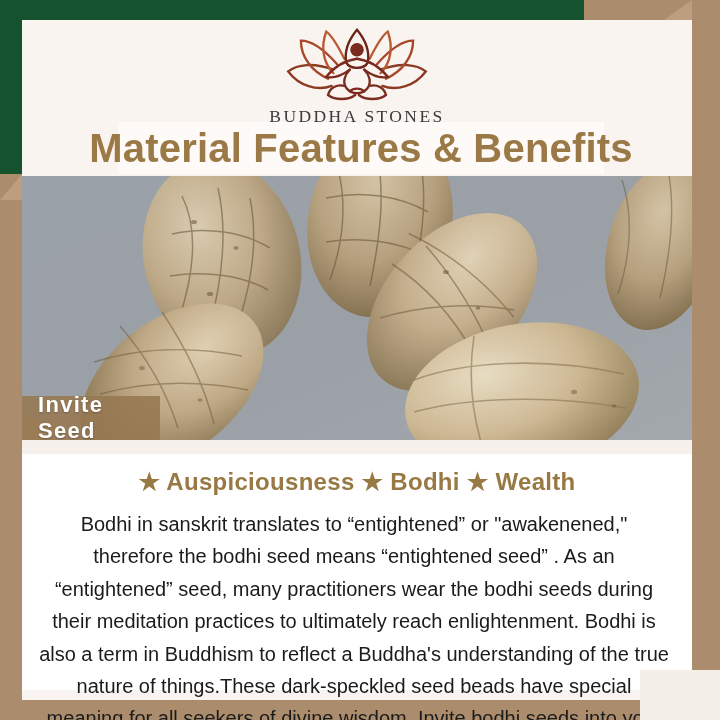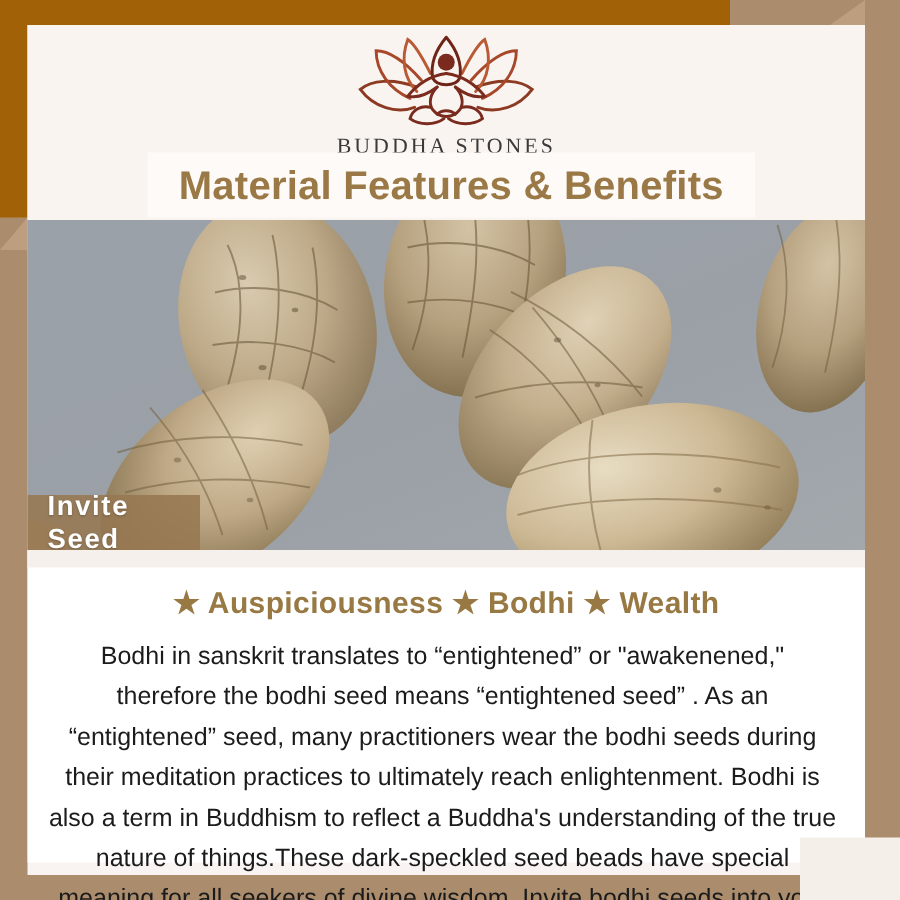--- a/index.html
+++ b/index.html
@@ -9,21 +9,21 @@
     height: 720px;
     overflow: hidden;
     font-family: "Liberation Sans", sans-serif;
     background: #f6f1ec;
   }
 
   #page {
     position: relative;
     width: 720px;
     height: 720px;
-    background: #a16207;
+    background: #14532d;
     overflow: hidden;
   }
 
   
   .frame-tan {
     position: absolute;
     background: #ab8d6d;
   }
   
   .frame-right {
@@ -92,21 +92,21 @@
     position: absolute;
     left: 118px; top: 122px;
     width: 486px; height: 52px;
     background: #fdfaf7;
     display: flex;
     align-items: center;
     justify-content: center;
   }
 
   .title-text {
-    font-size: 32px;
+    font-size: 40px;
     font-weight: bold;
     color: #9a7947;
     letter-spacing: 0.2px;
     white-space: nowrap;
   }
 
   
   .photo {
     position: absolute;
     left: 22px; top: 176px;

